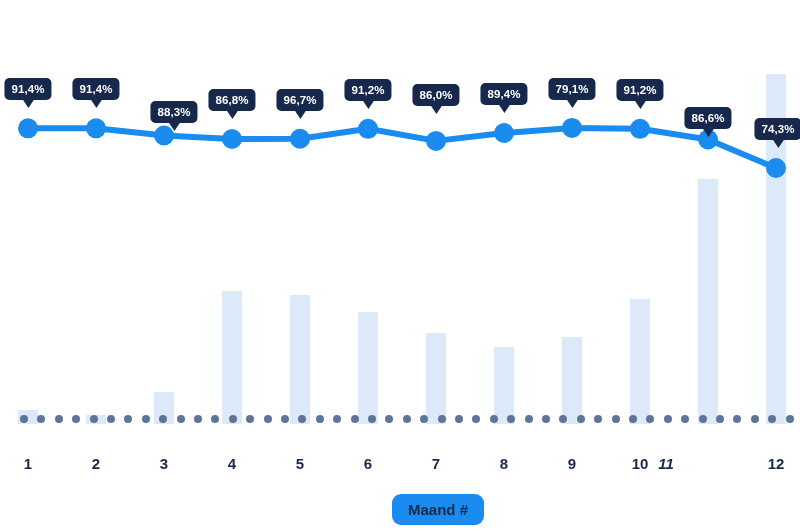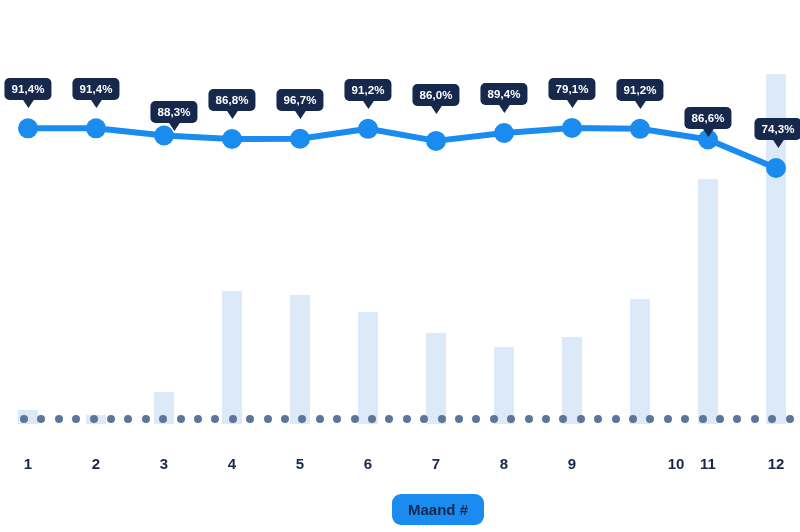--- a/index.html
+++ b/index.html
@@ -214,22 +214,22 @@
   <div id="x-axis">
       <div class="x-tick" style="left: 28px;">1</div>
       <div class="x-tick" style="left: 96px;">2</div>
       <div class="x-tick" style="left: 164px;">3</div>
       <div class="x-tick" style="left: 232px;">4</div>
       <div class="x-tick" style="left: 300px;">5</div>
       <div class="x-tick" style="left: 368px;">6</div>
       <div class="x-tick" style="left: 436px;">7</div>
       <div class="x-tick" style="left: 504px;">8</div>
       <div class="x-tick" style="left: 572px;">9</div>
-      <div class="x-tick" style="left: 640px; margin-left: 36px;">10</div>
-      <div class="x-tick" style="left: 708px;">11</div>
+      <div class="x-tick" style="left: 640px;">10</div>
+      <div class="x-tick" style="left: 666px; font-style: italic;">11</div>
       <div class="x-tick" style="left: 776px; text-align: center;">12</div>
     </div>
 
   <div id="axis-title-wrap">
     <span id="axis-title">Maand #</span>
   </div>
 
 </div>
 
 </body></html>

